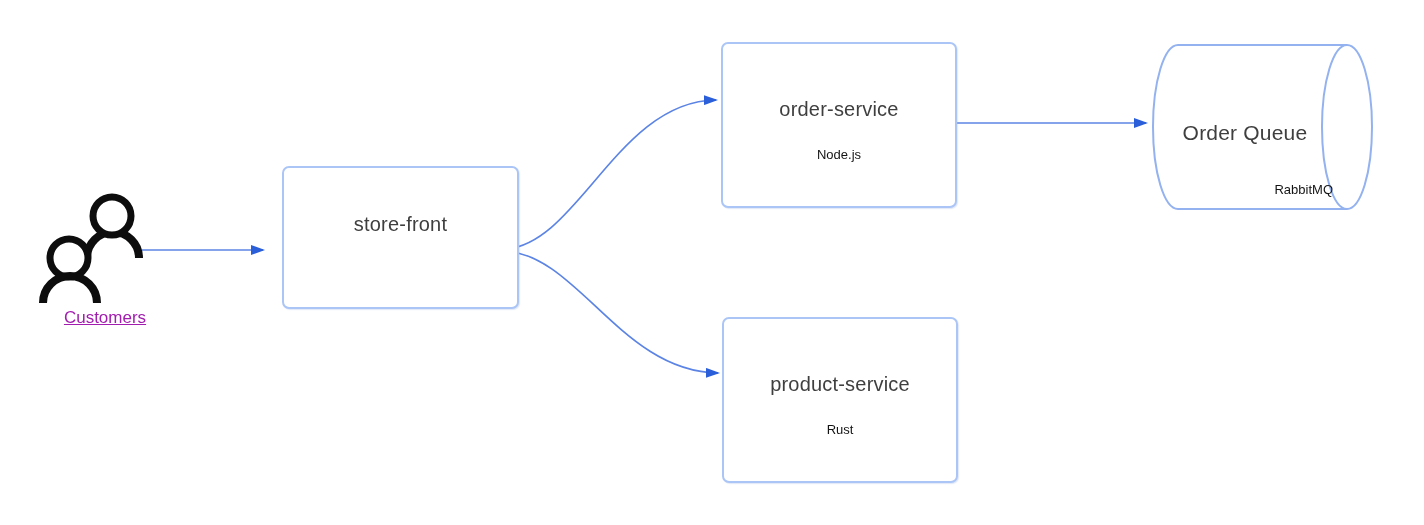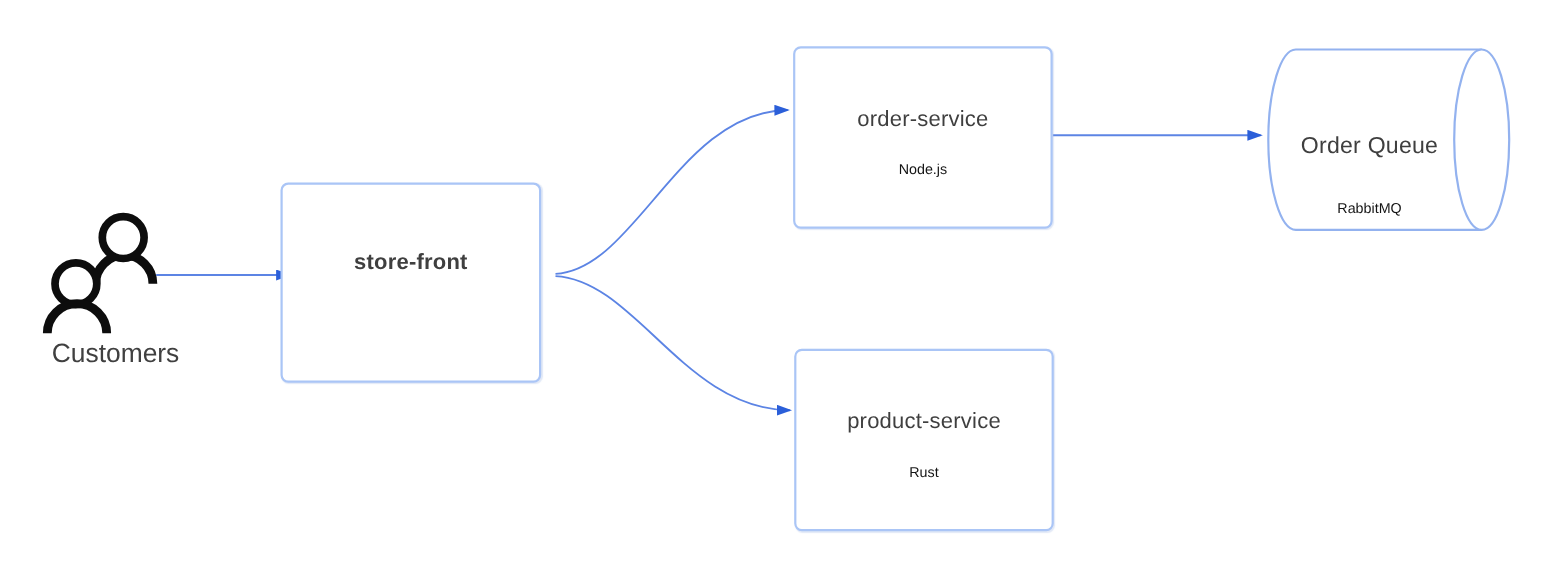--- a/index.html
+++ b/index.html
@@ -57,28 +57,30 @@
   }
   .queue-label-box {
     background: transparent;
   }
   .queue-label-box .node-title {
     top: 43%;
     font-size: 21px;
   }
   .queue-label-box .node-subtitle {
     top: 69.5%;
+    text-align: right;
   }
   .actor-label {
     position: absolute;
     text-align: center;
-    font-size: 24px;
-    color: #404040;
+    font-size: 17px;
+    color: #a21caf;
     z-index: 2;
     white-space: nowrap;
+    text-decoration: underline;
   }
 </style>
 </head>
 <body>
 
 <div id="canvas">
 
   <svg id="connections" width="1424" height="525" viewBox="0 0 1424 525">
     <defs>
       <marker id="arrowhead" viewBox="0 0 14 10" refX="12" refY="5" markerWidth="14" markerHeight="10" markerUnits="userSpaceOnUse" orient="auto">
@@ -98,21 +100,21 @@
       <path d="M 43 303 A 27 27 0 0 1 97 303" stroke-width="8"></path>
     </g>
 
     <g>
       <path d="M 1178 45 L 1347 45 L 1347 209 L 1178 209 A 25 82 0 0 1 1178 45 Z" fill="#ffffff" stroke="none"></path>
       <path d="M 1347 45 L 1178 45 A 25 82 0 0 0 1178 209 L 1347 209" fill="none" stroke="#93b2ef" stroke-width="2"></path>
       <ellipse cx="1347" cy="127" rx="25" ry="82" fill="#ffffff" stroke="#93b2ef" stroke-width="2"></ellipse>
     </g>
   </svg>
 
-  <div class="node service-box" style="left:255px; top:166px; width:237px; height:182px;font-weight:bold;">
+  <div class="node service-box" style="left:282px; top:166px; width:237px; height:143px;">
     <div class="node-title">store-front</div>
   </div>
 
   <div class="node service-box" style="left:721px; top:42px; width:236px; height:166px;">
     <div class="node-title">order-service</div>
     <div class="node-subtitle">Node.js</div>
   </div>
 
   <div class="node service-box" style="left:722px; top:317px; width:236px; height:166px;">
     <div class="node-title">product-service</div>

